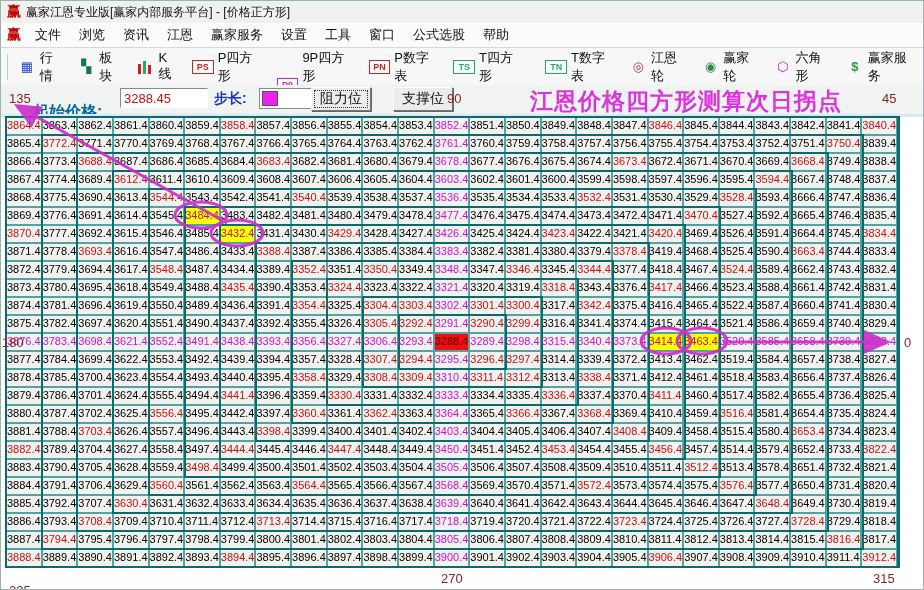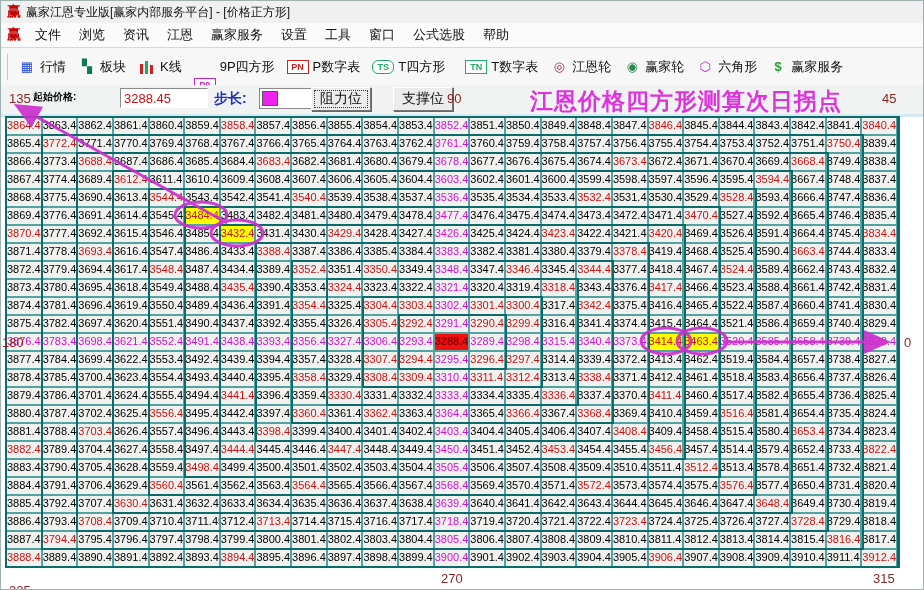--- a/index.html
+++ b/index.html
@@ -16,21 +16,21 @@
   #toolbar{position:absolute;left:0;top:47px;width:924px;height:37px;background:#f7f7f7;display:flex;align-items:center;border-bottom:1px solid #cfcfcf;}
   #toolbar .vsep{width:1px;height:26px;background:#c8c8c8;margin:0 4px 0 6px;}
   .titem{display:flex;align-items:center;margin:0 6px;font-size:13px;color:#111;}
   .ticon{display:inline-flex;align-items:center;justify-content:center;width:18px;height:16px;margin-right:4px;font-size:13px;line-height:16px;}
   .badgeicon{font-size:9px;font-weight:bold;border:1px solid;padding:0 1px;height:12px;line-height:12px;background:#fff;}
   .candles{display:inline-flex;align-items:flex-end;height:14px;}
   .candles i{display:block;width:3px;margin-right:2px;}
   
   #controls{position:absolute;left:0;top:84px;width:924px;height:29px;background:#f1f3f3;}
   .anglelab{position:absolute;font-size:13px;color:#8b2323;}
-  #lbl-startprice{position:absolute;left:32px;top:5px;font-size:10px;color:#000000;font-weight:bold;}
+  #lbl-startprice{position:absolute;left:32px;top:17px;font-size:16px;color:#0369a1;font-weight:bold;}
   #inp-startprice{position:absolute;left:119px;top:3px;width:80px;height:18px;border:1px solid #8a8a8a;border-right-color:#fff;border-bottom-color:#fff;background:#fff;color:#cc1111;font-size:13px;padding:0 3px;font-family:"Liberation Sans",sans-serif;}
   #lbl-step{position:absolute;left:213px;top:5px;font-size:14px;color:#2233bb;font-weight:bold;}
   #step-combo{position:absolute;left:258px;top:3px;width:86px;height:19px;background:#fff;border:1px solid #8a8a8a;}
   #step-swatch{position:absolute;left:2px;top:2px;width:14px;height:13px;background:#ee22ee;border:1px solid #555;}
   #step-arrow{position:absolute;right:0px;top:0px;width:16px;height:17px;background:#e6e6e6;border-left:1px solid #aaa;font-size:9px;text-align:center;line-height:17px;color:#222;}
   .btn3d{position:absolute;top:2px;height:22px;background:#ececec;border:1px solid #777;border-top-color:#fff;border-left-color:#fff;box-shadow:1px 1px 0 #666;font-size:14px;color:#111;text-align:center;line-height:20px;font-family:"Liberation Sans",sans-serif;}
   #btn-resist{left:310px;width:58px;outline:1px dotted #333;outline-offset:-4px;}
   #btn-support{left:392px;width:58px;}
   #heading{position:absolute;left:520px;top:1px;width:330px;font-size:23px;font-weight:bold;color:#dd33dd;letter-spacing:1px;text-align:center;}
   
@@ -88,29 +88,33 @@
       </span>
       <span class="titem">
         <span class="ticon candles">
           <i style="background: rgb(204, 34, 34); height: 10px;"></i>
           <i style="background: rgb(34, 170, 102); height: 13px;"></i>
           <i style="background: rgb(204, 34, 34); height: 9px;"></i>
         </span>
         <span>K线</span>
       </span>
       <span class="titem">
+        <span class="ticon badgeicon" style="color: rgb(204, 34, 34); border-color: rgb(204, 34, 34);">PS</span>
+        <span>P四方形</span>
+      </span>
+      <span class="titem">
         <span class="ticon badgeicon" style="color: rgb(204, 34, 204); border-color: rgb(204, 34, 204); margin-top: 36px;">P9</span>
         <span>9P四方形</span>
       </span>
       <span class="titem">
         <span class="ticon badgeicon" style="color: rgb(204, 34, 34); border-color: rgb(204, 34, 34);">PN</span>
         <span>P数字表</span>
       </span>
       <span class="titem">
-        <span class="ticon badgeicon" style="color: rgb(34, 170, 102); border-color: rgb(34, 170, 102); border-radius: 6px;">TS</span>
+        <span class="ticon badgeicon" style="color: rgb(34, 170, 102); border-color: rgb(34, 170, 102);">TS</span>
         <span>T四方形</span>
       </span>
       <span class="titem">
         <span class="ticon badgeicon" style="color: rgb(34, 170, 102); border-color: rgb(34, 170, 102); margin-left: 8px;">TN</span>
         <span>T数字表</span>
       </span>
       <span class="titem">
         <span class="ticon" style="color: rgb(170, 51, 68); font-weight: bold;">◎</span>
         <span>江恩轮</span>
       </span>

